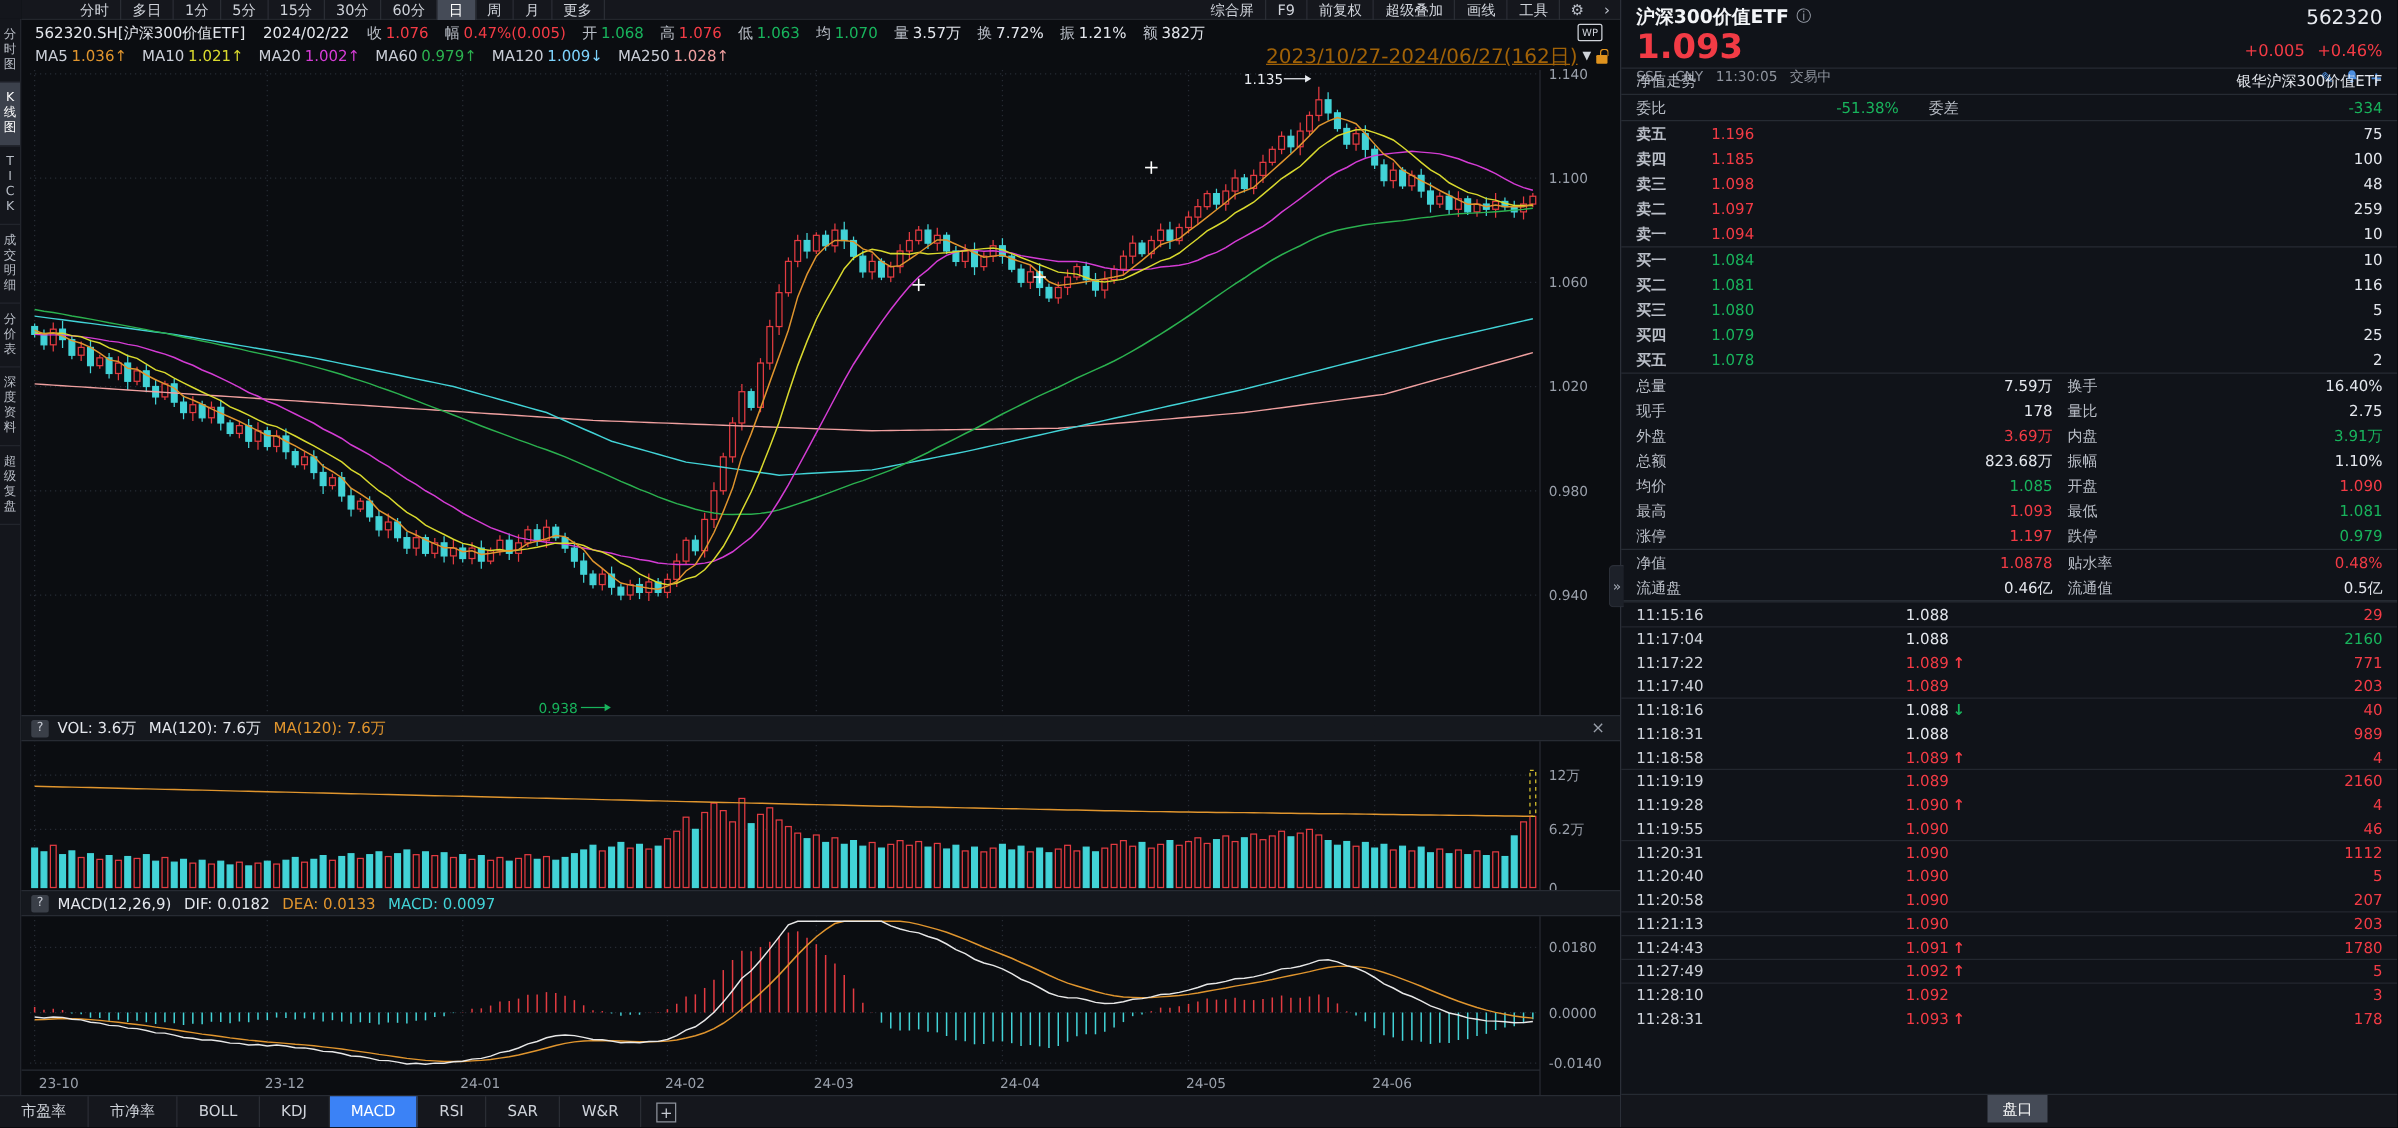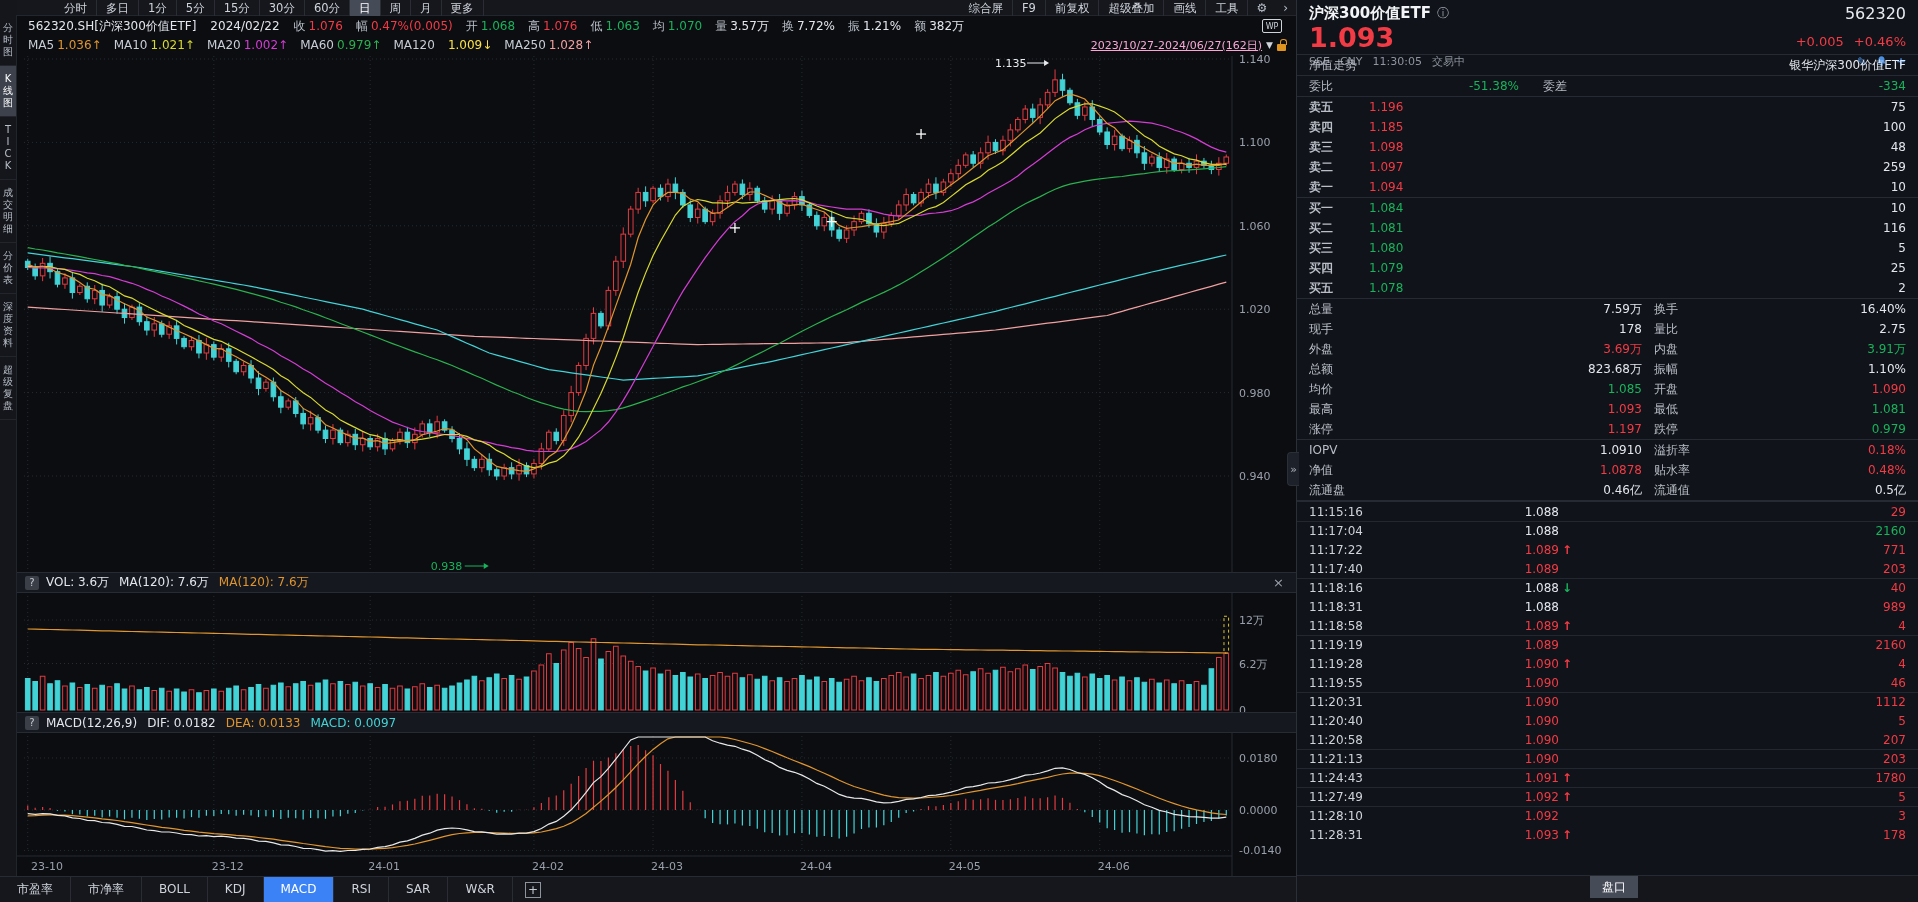--- a/index.html
+++ b/index.html
@@ -28,21 +28,21 @@
   .if-date{color:#e3e6ec;margin-right:14px;}
   .if-field{margin-right:13px;}
   .if-label{color:#b9bec7;margin-right:3px;}
   .wp-icon{margin-left:auto;margin-right:14px;width:20px;height:14px;border:1px solid #cfd3da;border-radius:2px;color:#cfd3da;font-size:8px;display:flex;align-items:center;justify-content:center;cursor:pointer;}
 
   
   .mabar{position:absolute;left:17px;top:36px;width:1279px;height:18px;display:flex;align-items:center;padding-left:11px;z-index:20;font-size:12px;white-space:nowrap;}
   .ma-item{margin-right:12px;}
   .ma-label{color:#c9cdd6;margin-right:3px;}
   .range-wrap{margin-left:auto;display:flex;align-items:center;margin-right:10px;}
-  .range-text{color:#f9a8d4;text-decoration:underline;cursor:pointer;font-size:11px;}
+  .range-text{color:#a16207;text-decoration:underline;cursor:pointer;font-size:16px;}
   .range-caret{color:#cfd3da;font-size:9px;margin:0 4px;cursor:pointer;}
   .lock{position:relative;width:9px;height:7px;background:#e0931e;border-radius:1px;margin-top:4px;cursor:pointer;}
   .lock:before{content:"";position:absolute;left:3px;top:-5px;width:5px;height:5px;border:1.5px solid #e0931e;border-bottom:none;border-radius:3px 3px 0 0;}
 
   
   #chart{position:absolute;left:17px;top:0;width:1279px;height:876px;background:#0b0d11;z-index:1;}
 
   
   .pane-header{position:absolute;left:17px;width:1279px;height:21px;background:#15181e;border-top:1px solid #272b33;border-bottom:1px solid #272b33;display:flex;align-items:center;padding:0 8px;z-index:10;font-size:12px;white-space:nowrap;}
   .vol-header{top:572px;}
@@ -198,21 +198,21 @@
       </span>
     <span class="wp-icon">WP</span>
   </div>
 
   <div class="mabar">
     <span id="ma-items" style="display:flex;">
         <span class="ma-item"><span class="ma-label">MA5</span><span style="color: rgb(224, 149, 46);">1.036↑</span></span>
         <span class="ma-item"><span class="ma-label">MA10</span><span style="color: rgb(217, 217, 46);">1.021↑</span></span>
         <span class="ma-item"><span class="ma-label">MA20</span><span style="color: rgb(212, 60, 212);">1.002↑</span></span>
         <span class="ma-item"><span class="ma-label">MA60</span><span style="color: rgb(43, 177, 79);">0.979↑</span></span>
-        <span class="ma-item"><span class="ma-label">MA120</span><span style="color: #fde047; margin-left: 10px;">1.009↓</span></span>
+        <span class="ma-item"><span class="ma-label">MA120</span><span style="color: #7dd3fc;">1.009↓</span></span>
         <span class="ma-item"><span class="ma-label">MA250</span><span style="color: rgb(240, 160, 160);">1.028↑</span></span>
       </span>
     <span class="range-wrap">
       <span class="range-text">2023/10/27-2024/06/27(162日)</span>
       <span class="range-caret">▼</span>
       <span class="lock"></span>
     </span>
   </div>
 
   <svg id="chart" viewBox="0 0 1279 876">
@@ -1104,26 +1104,20 @@
           <span class="st-v2 green">1.081</span>
         </div>
         <div class="p-row">
           <span class="st-l1">涨停</span>
           <span class="st-v1 red">1.197</span>
           <span class="st-l2">跌停</span>
           <span class="st-v2 green">0.979</span>
         </div>
         <div class="divider"></div>
         <div class="p-row">
-          <span class="st-l1">IOPV</span>
-          <span class="st-v1 white">1.0910</span>
-          <span class="st-l2">溢折率</span>
-          <span class="st-v2 red">0.18%</span>
-        </div>
-        <div class="p-row">
           <span class="st-l1">净值</span>
           <span class="st-v1 red">1.0878</span>
           <span class="st-l2">贴水率</span>
           <span class="st-v2 red">0.48%</span>
         </div>
         <div class="p-row">
           <span class="st-l1">流通盘</span>
           <span class="st-v1 white">0.46亿</span>
           <span class="st-l2">流通值</span>
           <span class="st-v2 white">0.5亿</span>

